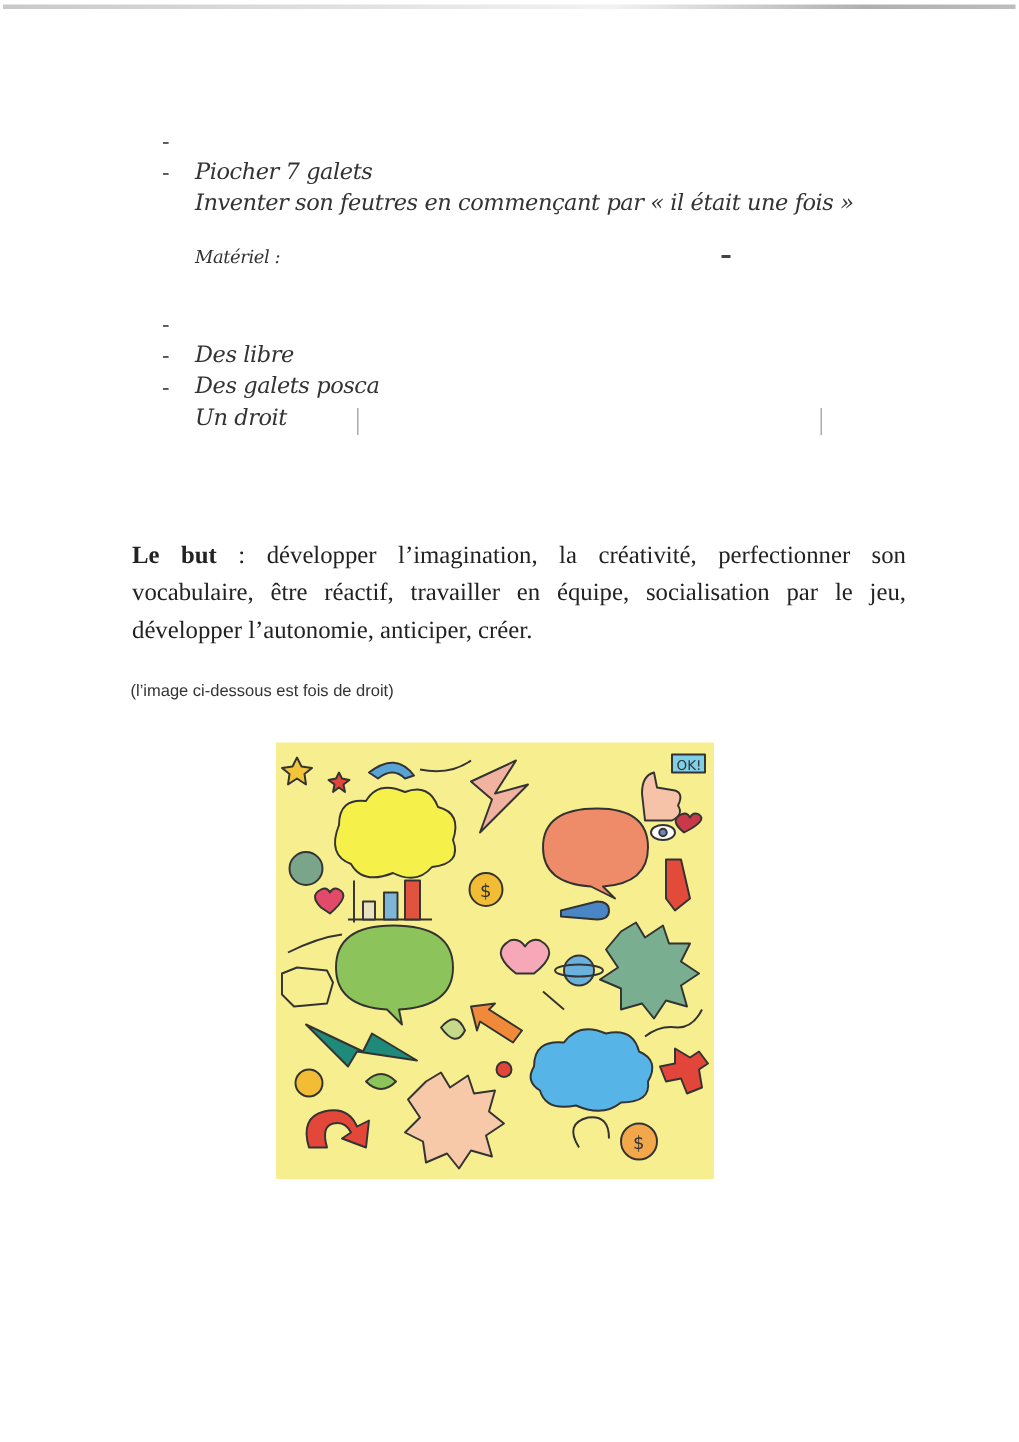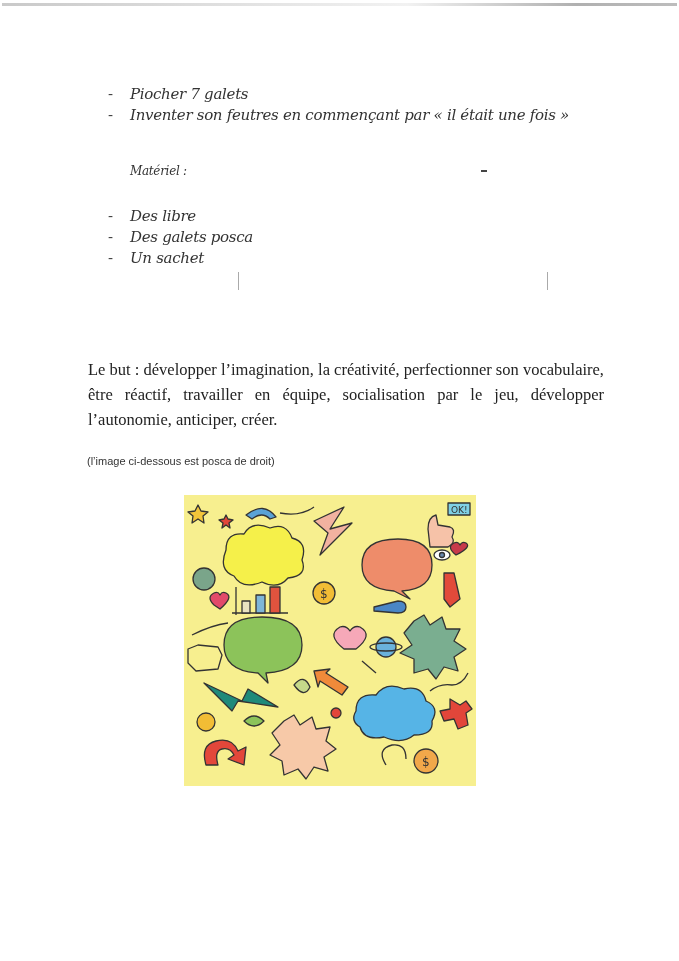--- a/index.html
+++ b/index.html
@@ -11,37 +11,37 @@
     position: absolute; left: 2px; top: 3px; width: 675px; height: 3px;
     background: linear-gradient(to right, #c9c9c9 0%, #e8e8e8 45%, #f2f2f2 60%, #b0b0b0 85%, #bdbdbd 100%);
   }
   .list { position: absolute; left: 0; margin: 0; padding: 0; list-style: none; }
   .list li {
     position: relative; height: 21px; line-height: 21px;
     font-family: "DejaVu Serif", serif; font-style: italic; font-size: 15px; color: #333;
     letter-spacing: -0.3px;
   }
   .list li .dash { position: absolute; left: 108px; font-style: normal; color: #444; }
-  .list li .txt { position: absolute; left: 130px; white-space: nowrap; }
+  .list li .txt { position: absolute; left: 130px; white-space: nowrap; margin-top: 20px; }
   .list-steps { top: 84px; }
   .list-materials { top: 206px; }
   .materiel-label {
     position: absolute; left: 130px; top: 164px;
     font-style: italic; font-size: 12px; color: #333; letter-spacing: -0.3px;
   }
   .mark { position: absolute; background: #444; }
   .mark-dot { left: 481px; top: 170px; width: 6px; height: 2px; }
   .mark-v1 { left: 238px; top: 272px; width: 1px; height: 18px; background: #aaa; }
   .mark-v2 { left: 547px; top: 272px; width: 1px; height: 18px; background: #aaa; }
   .goal {
     position: absolute; left: 88px; top: 340px; width: 516px;
     font-family: "Liberation Serif", serif; font-size: 16.5px; line-height: 25px; color: #222;
     text-align: justify; text-align-last: left;
   }
-  .goal b { font-weight: normal; }
+  .goal b { font-weight: bold; }
   .caption {
     position: absolute; left: 87px; top: 455px;
     font-family: "Liberation Sans", sans-serif; font-size: 11px; color: #333;
   }
   .illustration {
     position: absolute; left: 184px; top: 495px; width: 292px; height: 291px;
     background: #f7ef8f;
   }
   .illustration svg { display: block; }
 </style>
@@ -68,30 +68,30 @@
   <li>
     <span class="dash">-</span>
     <span class="txt">Des libre</span>
   </li>
   <li>
     <span class="dash">-</span>
     <span class="txt">Des galets posca</span>
   </li>
   <li>
     <span class="dash">-</span>
-    <span class="txt">Un sachet</span>
+    <span class="txt">Un droit</span>
   </li>
 </ul>
 
 <div class="mark mark-v1"></div>
 <div class="mark mark-v2"></div>
 
 <p class="goal"><b>Le but</b><span> : </span><span>développer l’imagination, la créativité, perfectionner son vocabulaire, être réactif, travailler en équipe, socialisation par le jeu, développer l’autonomie, anticiper, créer.</span></p>
 
-<div class="caption">(l’image ci-dessous est posca de droit)</div>
+<div class="caption">(l’image ci-dessous est fois de droit)</div>
 
 <div class="illustration">
   <svg width="292" height="291" viewBox="0 0 292 291">
     <g stroke="#333" stroke-width="1.3" stroke-linejoin="round">
 
       <polygon points="14,10 17,16 24,17 19,21 20,28 14,24 8,28 9,21 4,17 11,16" fill="#f3c53a"></polygon>
       <polygon points="42,20 44,24 49,25 45,28 46,33 42,30 38,33 39,28 35,25 40,24" fill="#e2463a"></polygon>
 
       <path d="M62,20 q18,-14 30,2 l-6,2 q-8,-8 -18,0 z" fill="#5aa3d6"></path>
 

